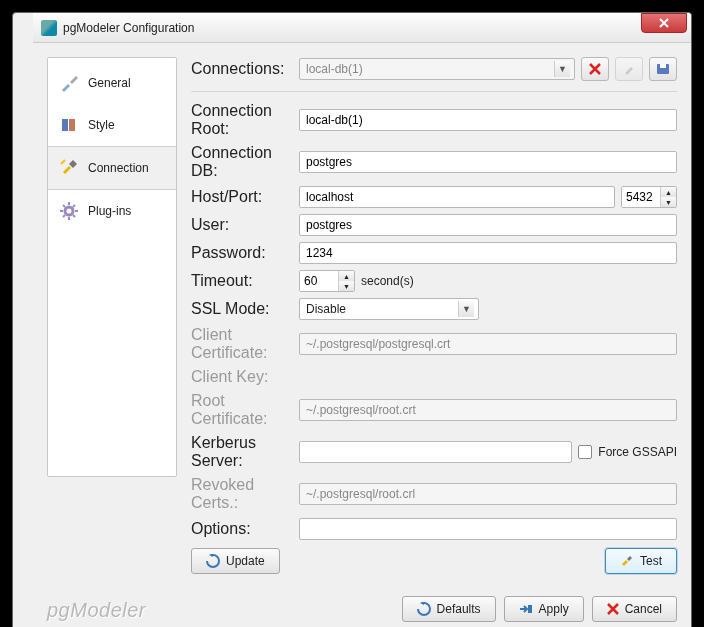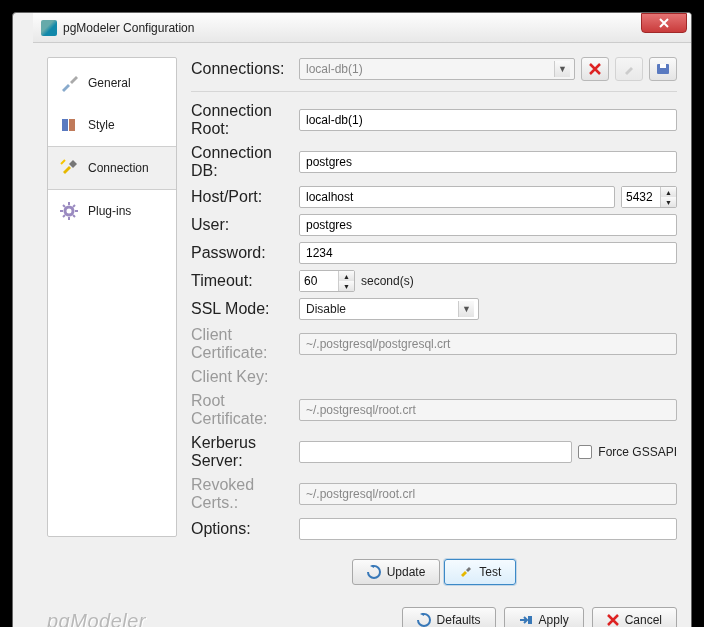--- a/index.html
+++ b/index.html
@@ -51,21 +51,21 @@
   display: flex;
   padding: 14px;
   gap: 14px;
 }
 .sidebar {
   width: 130px;
   background: #fff;
   border: 1px solid #c8c8c8;
   border-radius: 2px;
   padding: 4px 0;
-  height: 480px;
+  height: 420px;
 }
 .nav-item {
   display: flex;
   align-items: center;
   gap: 8px;
   padding: 10px 10px;
   cursor: pointer;
 }
 .nav-item.selected {
   background: #f0f0f0;
@@ -137,21 +137,21 @@
   border-radius: 3px;
   display:flex; align-items:center; gap:6px;
   font-size:12px;
   cursor:pointer;
 }
 .btn.primary {
   border-color: #3c89c7;
   box-shadow: 0 0 0 1px rgba(60,137,199,.25);
   background: linear-gradient(#f5fbff,#dceefb);
 }
-.btn-row { display:flex; gap:4px; justify-content:center; margin-top:13px;}
+.btn-row { display:flex; gap:4px; justify-content:space-between; margin-top:2px;}
 .footer {
   display:flex; align-items:flex-end; gap:8px;
   padding: 8px 14px 14px 14px;
 }
 .footer .logo {
   flex:1;
   font-size: 20px;
   font-weight: 300;
   font-style: italic;
   color: #b8b8b8;

